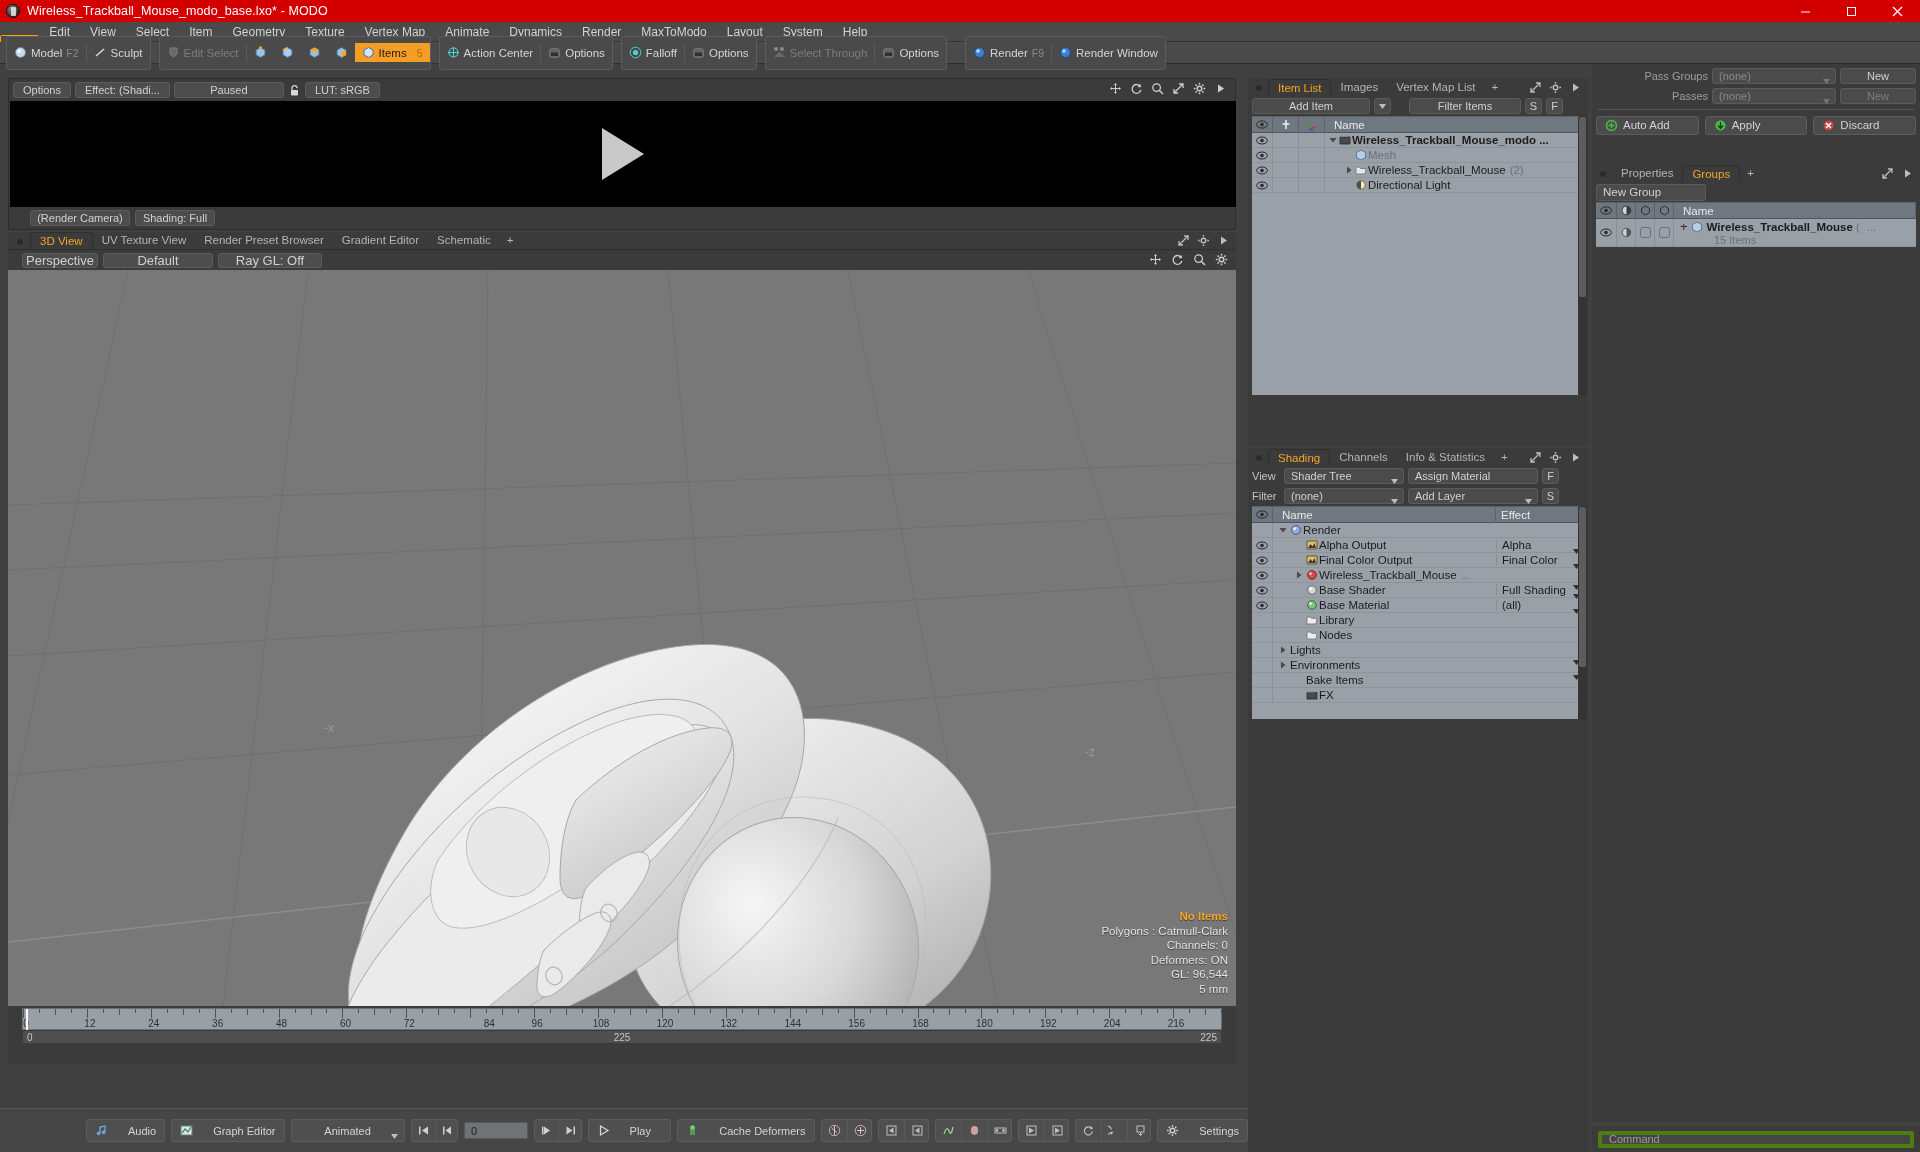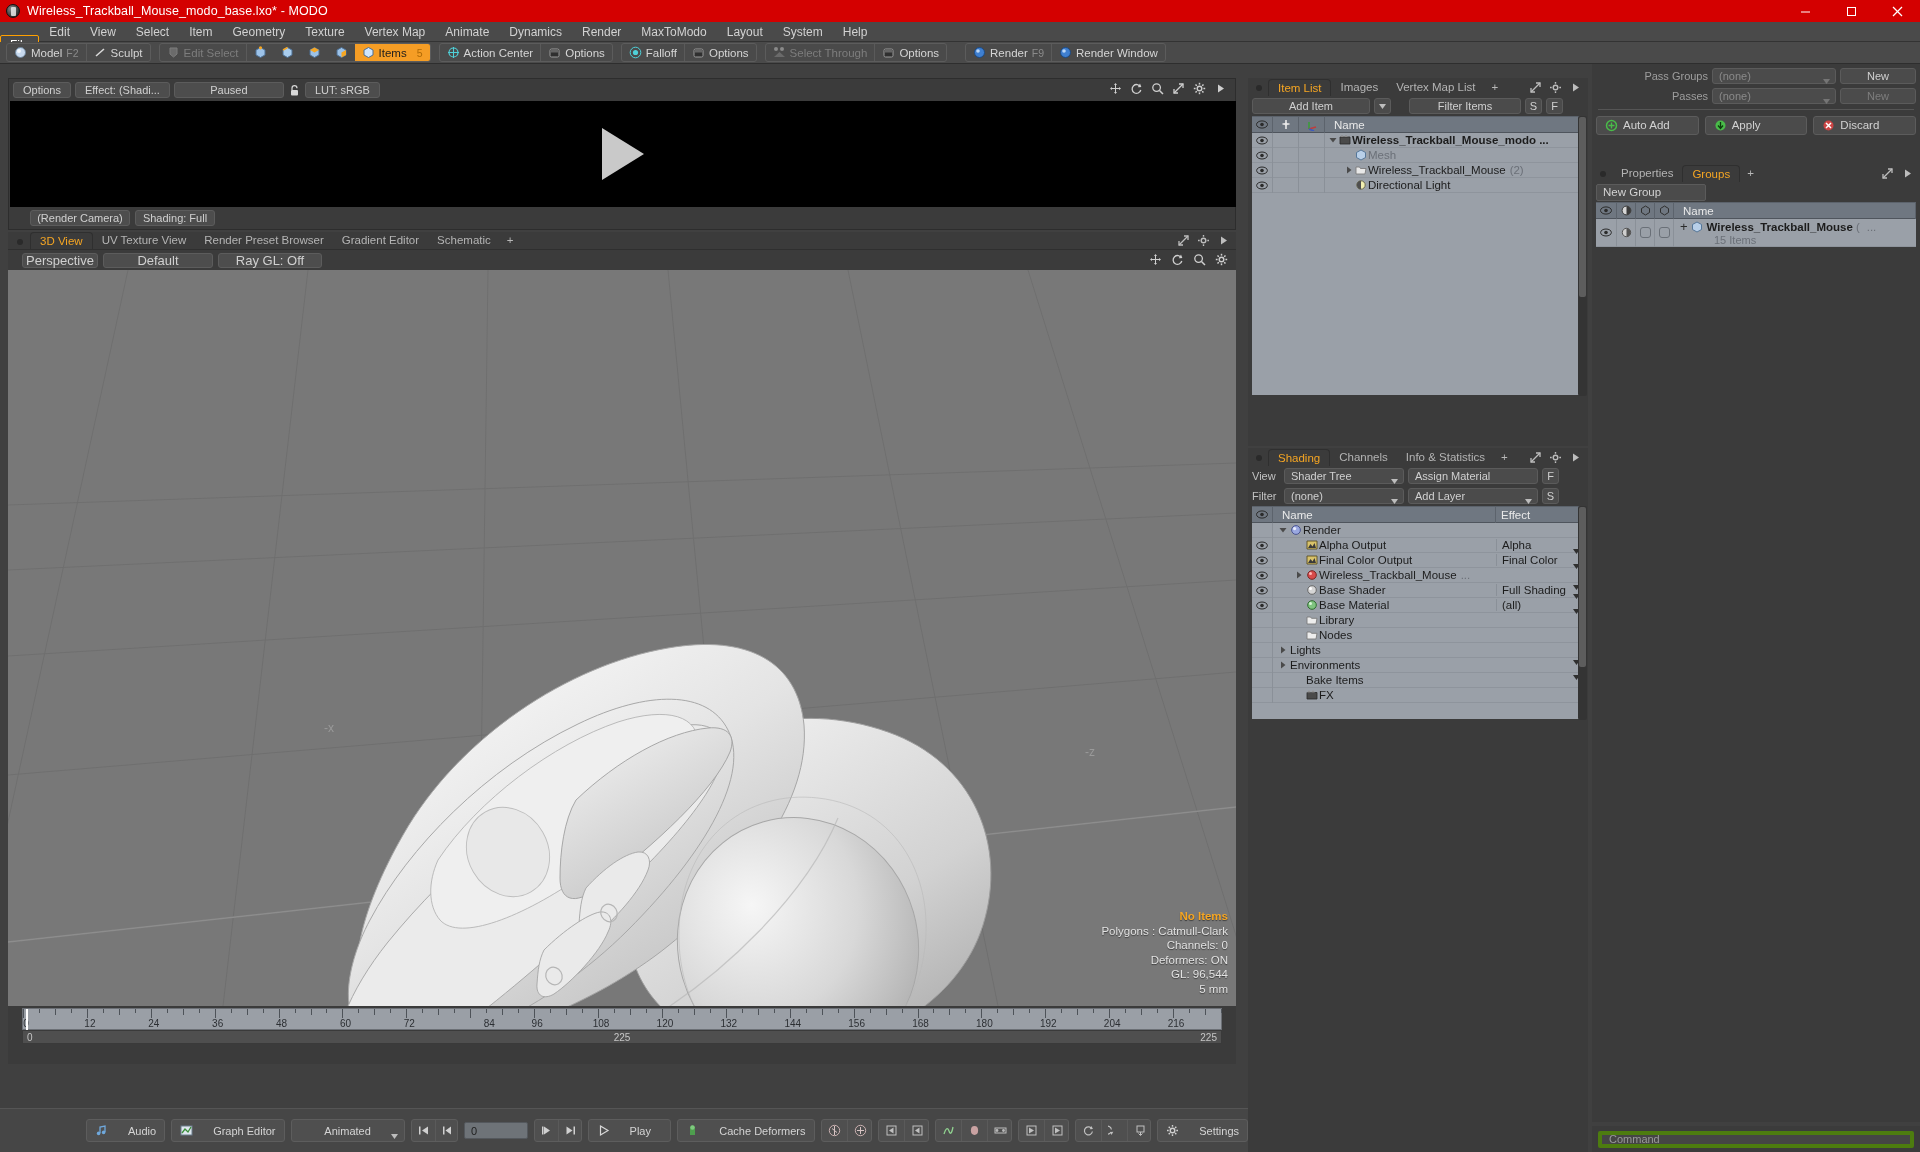--- a/index.html
+++ b/index.html
@@ -33,21 +33,21 @@
   .menubar { position:absolute; left:0; top:22px; width:1920px; height:20px;
     background:#4a4a4a; display:flex; align-items:center; border-bottom:1px solid #333; }
   .menuitem { padding:2px 10px; height:18px; line-height:14px; font-size:12px; color:#d2d2d2; }
   .menuitem.active { border:1px solid #ffa000; color:#fff; border-radius:2px;
     background:#4a4a4a; padding:2px 9px;margin-top:24px; }
 
   
   .modebar { position:absolute; left:0; top:42px; width:1920px; height:22px;
     background:#4a4a4a; display:flex; align-items:center; padding-left:6px; gap:0px;
     border-bottom:1px solid #2e2e2e; }
-  .grp { display:flex; align-items:center; height:19px;
+  .grp { display:flex; align-items:center; height:34px;
     border:1px solid #5c5c5c; border-radius:3px; background:#4a4a4a; margin-right:8px; overflow:hidden; }
   .tb { display:flex; align-items:center; height:19px; padding:0 7px; gap:4px;
     font-size:11.5px; color:#d5d5d5; white-space:nowrap; }
   .tb.sep { border-left:1px solid #5a5a5a; }
   .tb.dim { color:#7d7d7d; }
   .tb.on { background:#f59d25; color:#1d1d1d; }
   .tb.on .k { color:#b06a05; margin-left:6px; }
   .k { color:#8a8a8a; font-size:10.5px; }
   .ico { width:13px; height:13px; display:inline-block; flex:none; }
   .ico svg { display:block; width:13px; height:13px; }

